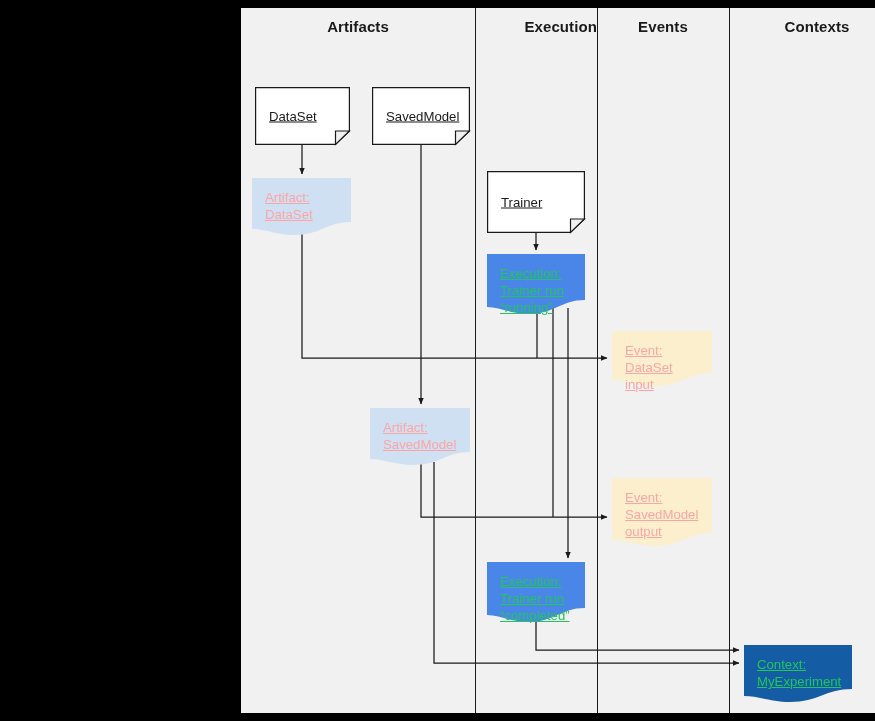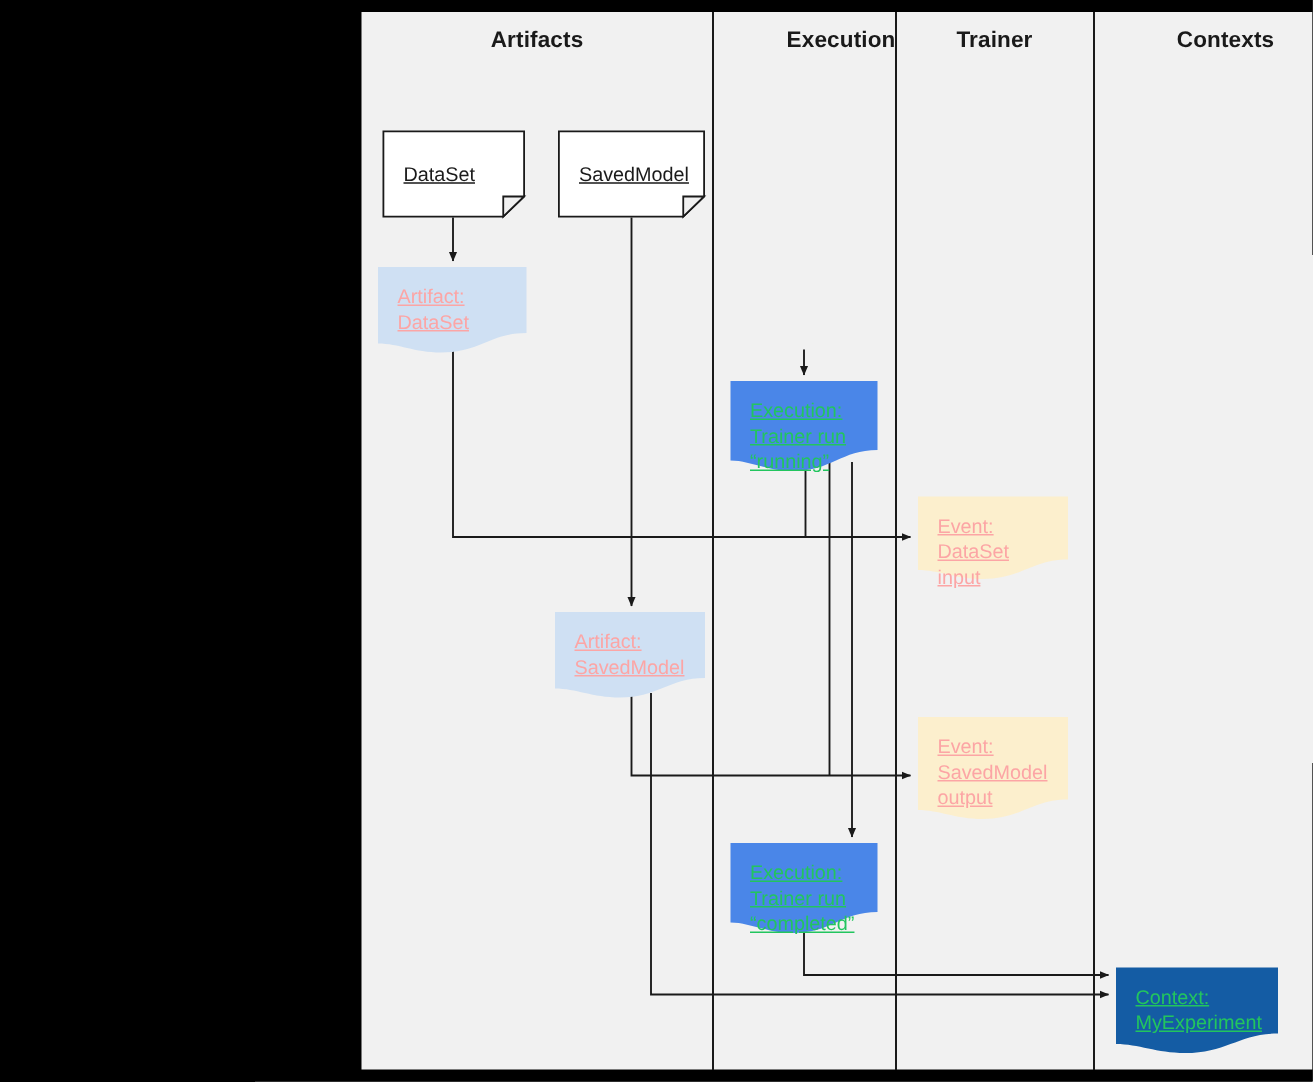--- a/index.html
+++ b/index.html
@@ -74,21 +74,21 @@
 </style>
 </head>
 <body>
 
 <div id="canvas">
 
   <div id="panel"></div>
 
   <div class="col-header" style="left:241px; top:18px; width:234px;">Artifacts</div>
   <div class="col-header" style="left:475px; top:18px; width:122px;text-align:right;">Execution</div>
-  <div class="col-header" style="left:597px; top:18px; width:132px;">Trainer</div>
+  <div class="col-header" style="left:597px; top:18px; width:132px;">Events</div>
   <div class="col-header" style="left:754px; top:18px; width:126px;">Contexts</div>
 
   <svg id="wires" viewBox="0 0 875 721">
     <defs>
       <marker id="arrowhead" markerWidth="7" markerHeight="7" refX="6" refY="3" orient="auto" markerUnits="userSpaceOnUse">
         <path d="M0,0.3 L6.4,3 L0,5.7 z" fill="#1a1a1a"></path>
       </marker>
     </defs>
 
     <g stroke="#1a1a1a" stroke-width="1.3" fill="none" shape-rendering="crispEdges">
@@ -130,20 +130,27 @@
   </div>
 
   <div class="node doc-node" style="left:372px; top:87px; width:98px; height:58px;">
     <svg class="shape" width="98" height="58" viewBox="0 0 98 58">
       <path d="M0.6,0.6 H97.4 V44 L83.5,57.4 H0.6 Z" fill="#ffffff" stroke="#1a1a1a" stroke-width="1.2"></path>
       <path d="M97.4,44 L83.5,44 L83.5,57.4 Z" fill="#f1f1f1" stroke="#1a1a1a" stroke-width="1.2"></path>
     </svg>
     <div class="label">SavedModel</div>
   </div>
 
+  <div class="node doc-node" style="left:487px; top:171px; width:98px; height:62px;">
+    <svg class="shape" width="98" height="62" viewBox="0 0 98 62">
+      <path d="M0.6,0.6 H97.4 V48 L83.5,61.4 H0.6 Z" fill="#ffffff" stroke="#1a1a1a" stroke-width="1.2"></path>
+      <path d="M97.4,48 L83.5,48 L83.5,61.4 Z" fill="#f1f1f1" stroke="#1a1a1a" stroke-width="1.2"></path>
+    </svg>
+    <div class="label">Trainer</div>
+  </div>
 
   <div class="node wavy" style="left:252px; top:178px; width:99px; height:57px;">
     <svg class="shape" width="99" height="57" viewBox="0 0 99 57">
       <path d="M0,0 H99 V44 C75,44 68,57 42,57 C24,57 14,51 0,51 Z" fill="#cfe0f3"></path>
     </svg>
     <div class="label">Artifact:
 DataSet</div>
   </div>
 
   <div class="node wavy" style="left:370px; top:408px; width:100px; height:57px;">

